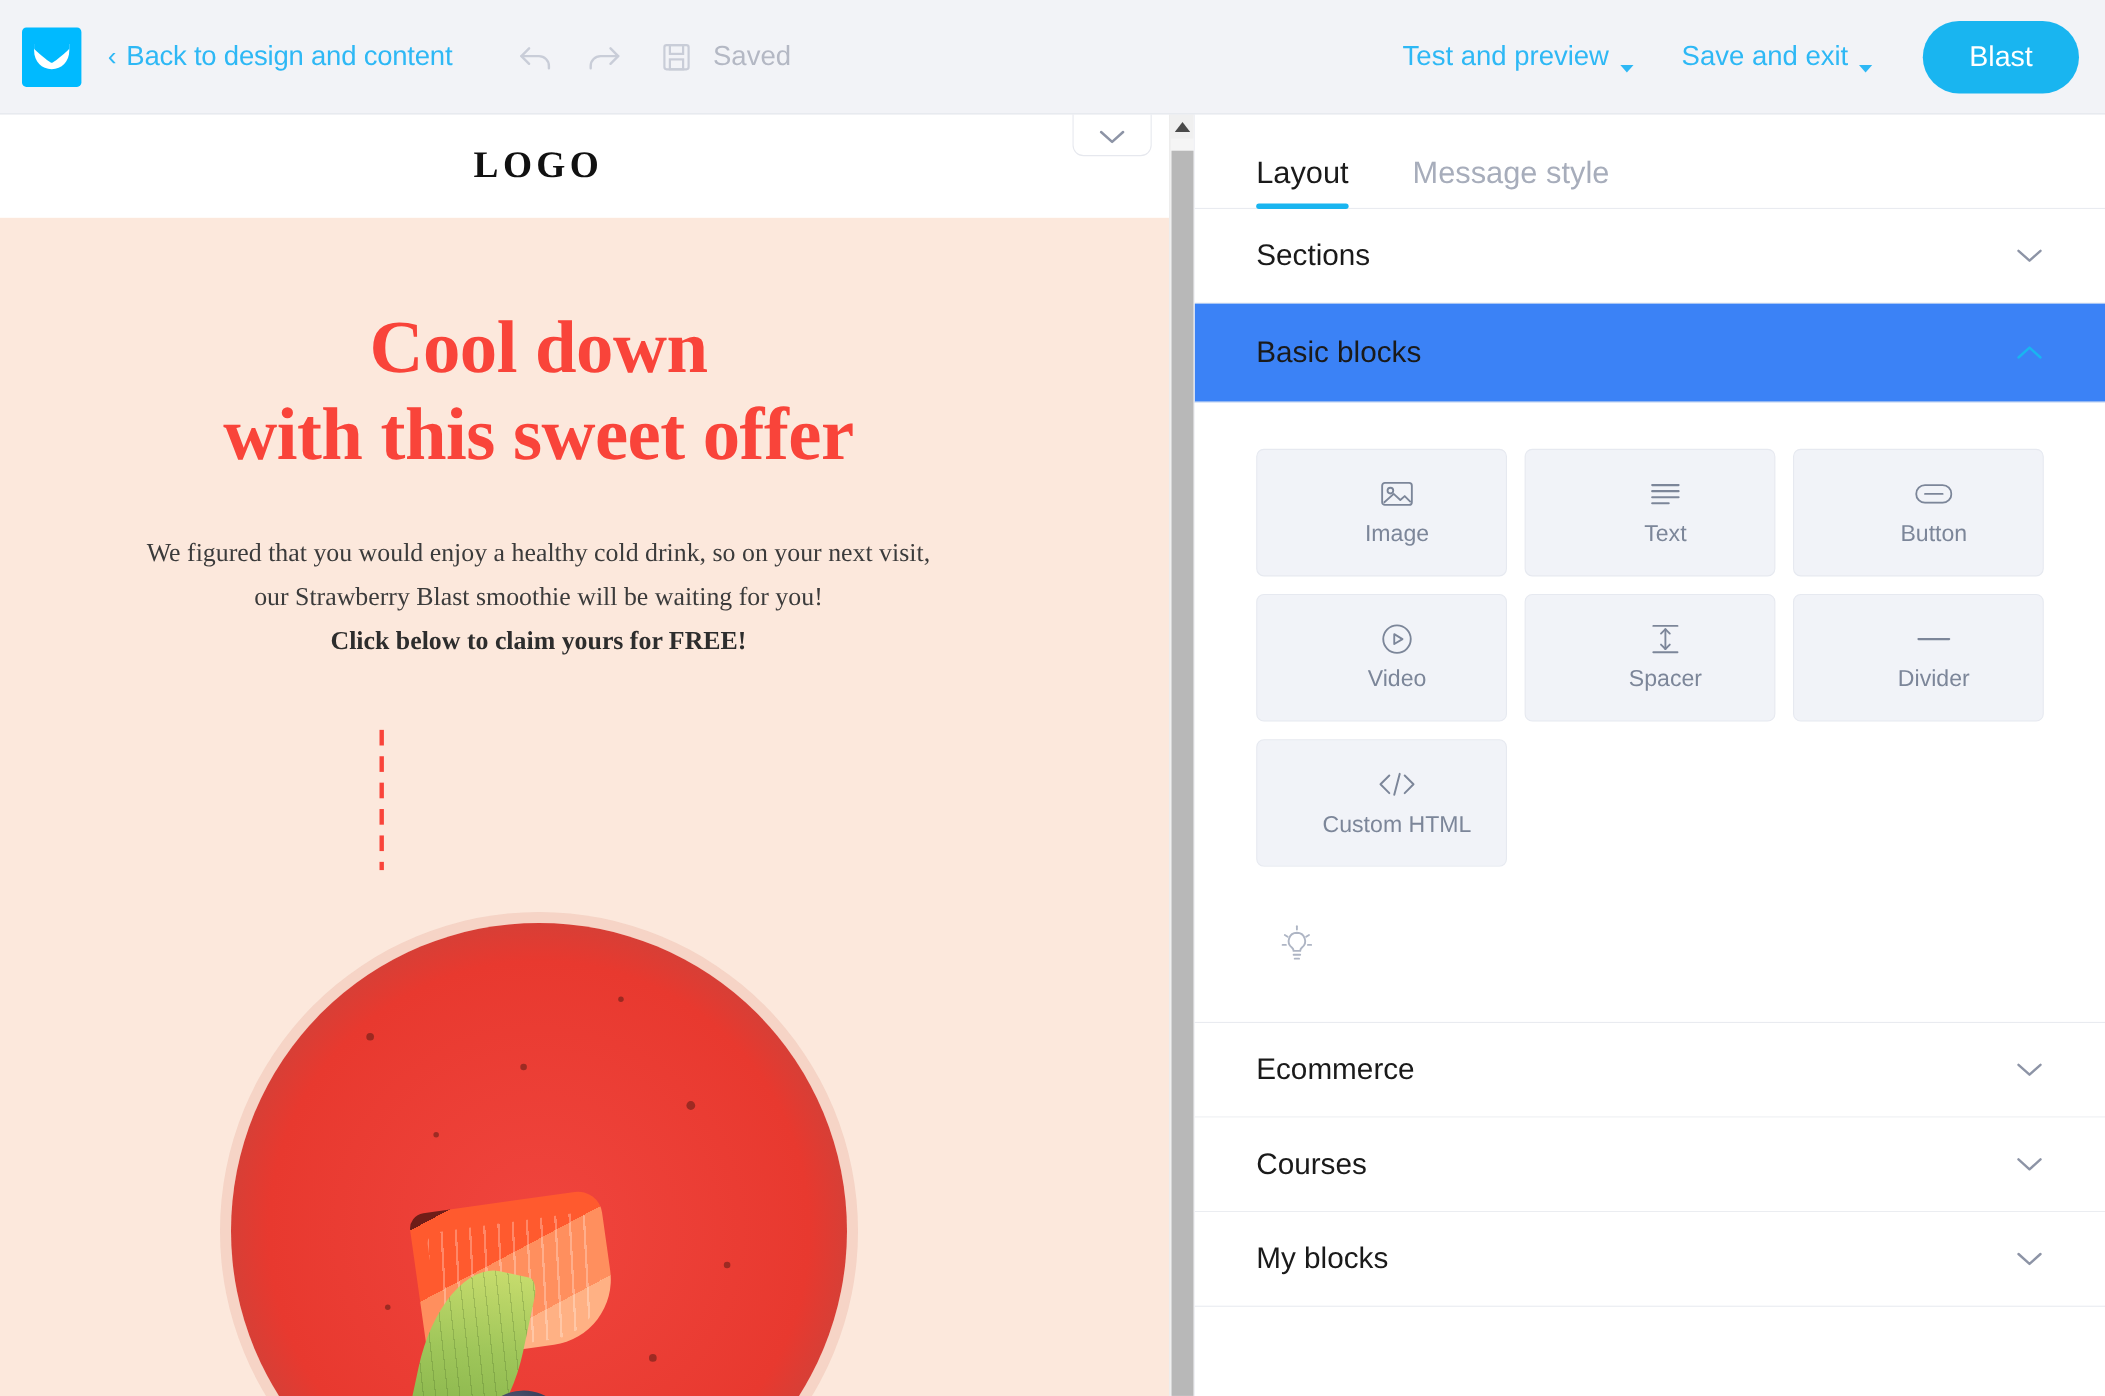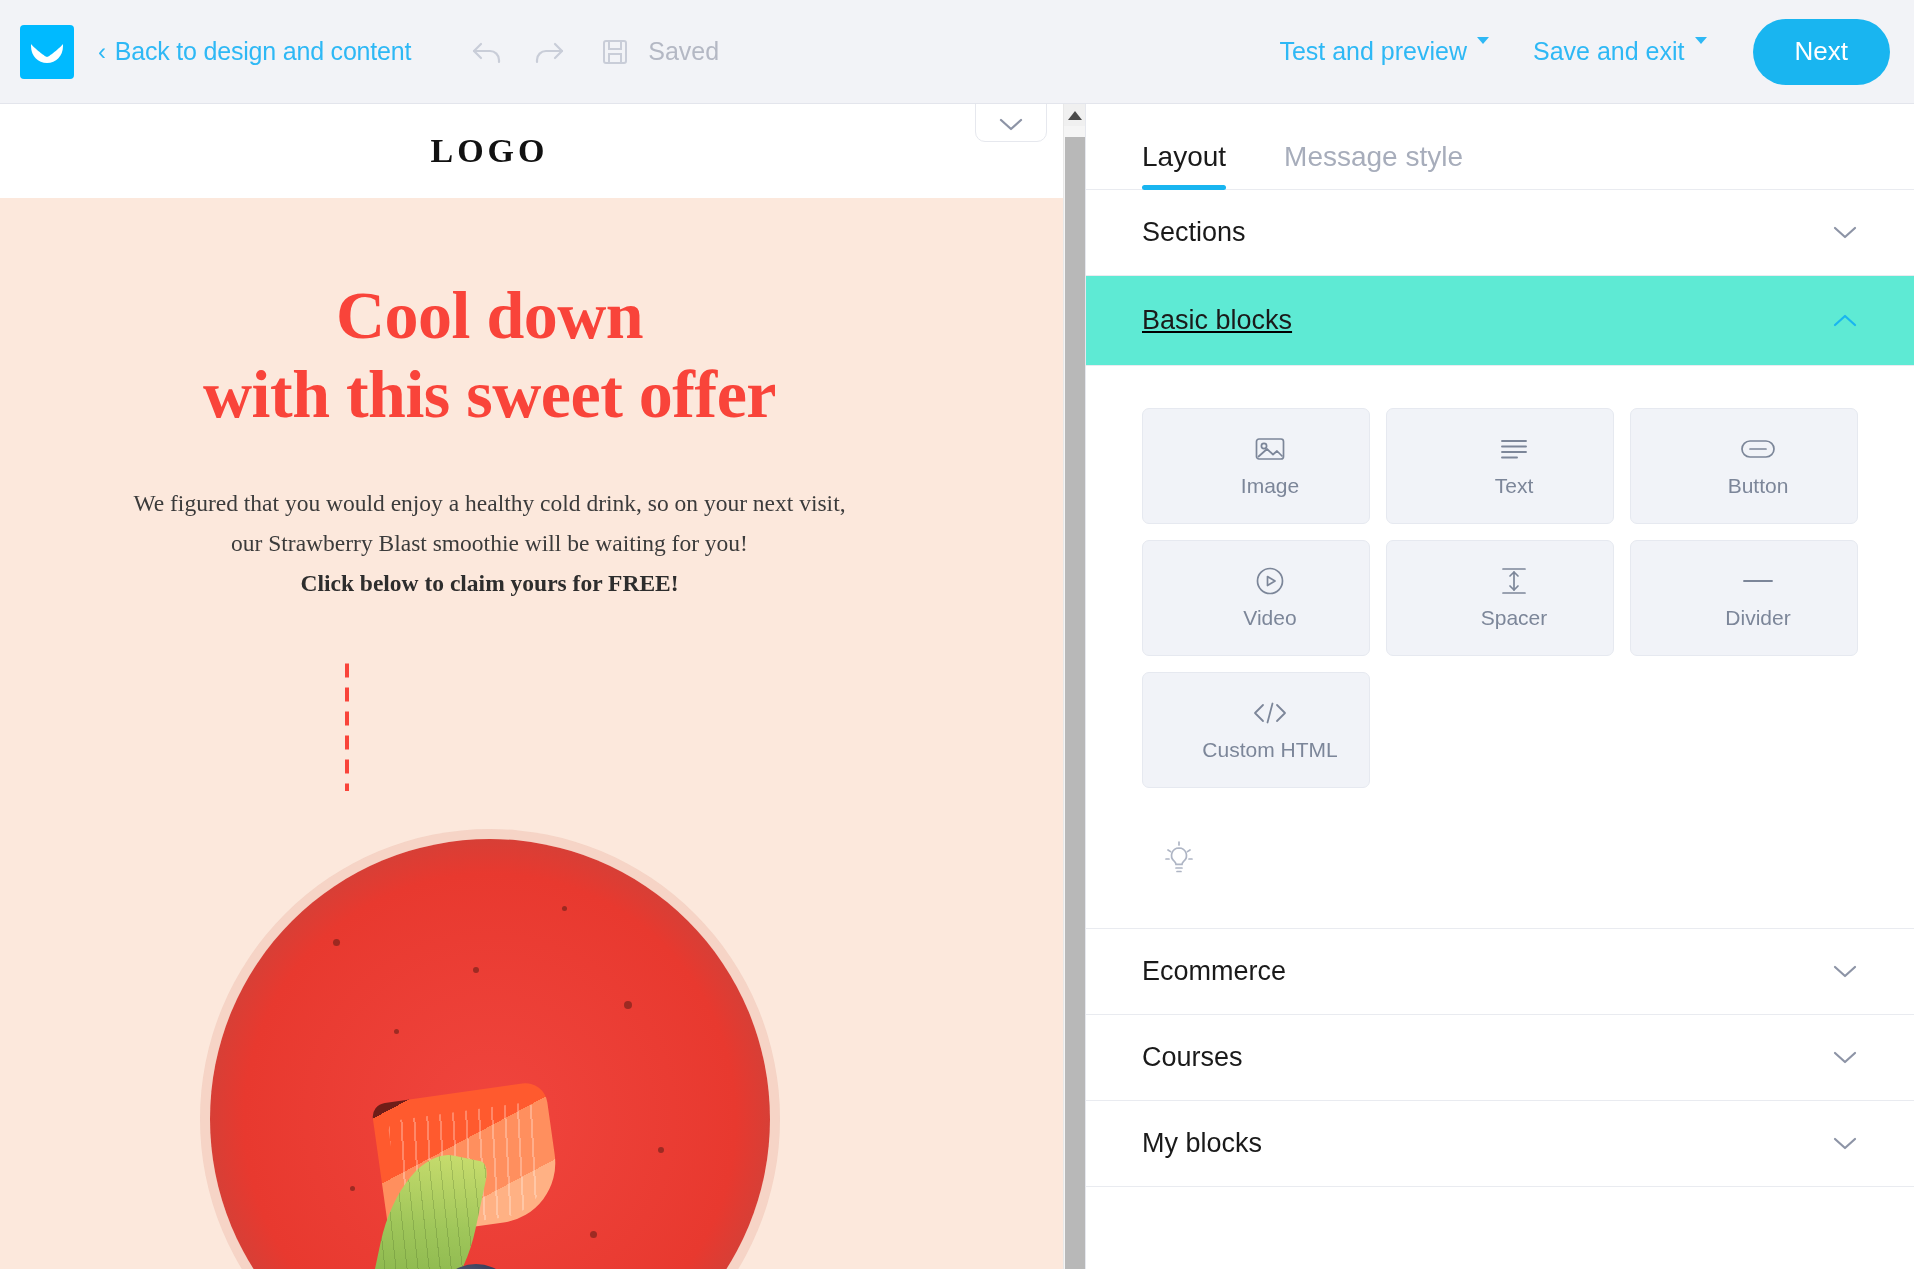--- a/index.html
+++ b/index.html
@@ -38,21 +38,21 @@
   .icon-btn {
     width: 40px; height: 40px;
     display: flex; align-items: center; justify-content: center;
     cursor: pointer;
   }
   .saved-wrap { display: flex; align-items: center; gap: 13px; margin-left: 26px; }
   .saved-text { color: #b4b8c4; font-size: 25px; }
   .topbar-right { margin-left: auto; display: flex; align-items: center; gap: 0; }
   .menu-link {
     color: #2eb8f5; font-size: 25px; cursor: pointer;
-    display: flex; align-items: flex-start; gap: 10px;
+    display: flex; align-items: flex-end; gap: 10px;
     padding: 0 22px;
     white-space: nowrap;
   }
   .caret-down {
     width: 0; height: 0;
     border-left: 6px solid transparent; border-right: 6px solid transparent;
     border-top: 7px solid #2eb8f5;
     display: inline-block;
   }
   .next-btn {
@@ -220,22 +220,22 @@
   }
   .acc-row {
     height: 86px; min-height: 86px;
     display: flex; align-items: center; justify-content: space-between;
     padding: 0 56px;
     border-bottom: 1px solid #e9ebf0;
     cursor: pointer;
     background: #ffffff;
   }
   .acc-row.open {
-    background: #5eead4;
-    height: 90px; min-height: 90px; text-decoration: underline;
+    background: #3b82f6;
+    height: 90px; min-height: 90px;
   }
   .acc-title { font-size: 27px; color: #1a1a1a; }
   .chev { width: 26px; height: 15px; }
 
   .blocks-body {
     padding: 42px 56px 0 56px;
     background: #fff;
     flex: 0 0 auto;
   }
   .blocks-grid {
@@ -314,21 +314,21 @@
 
     <div class="topbar-right">
       <div class="menu-link">
         <span>Test and preview</span>
         <span class="caret-down"></span>
       </div>
       <div class="menu-link">
         <span>Save and exit</span>
         <span class="caret-down"></span>
       </div>
-      <button class="next-btn">Next</button>
+      <button class="next-btn">Blast</button>
     </div>
   </div>
 
   <div class="body-area">
 
     <div class="canvas">
 
       <div class="collapse-chip">
         <svg class="chev" width="26" height="15" viewBox="0 0 26 15" fill="none" stroke="#8d94a6" stroke-width="2.3" stroke-linecap="round" stroke-linejoin="round">
           <path d="M3 3 L13 12 L23 3"></path>

